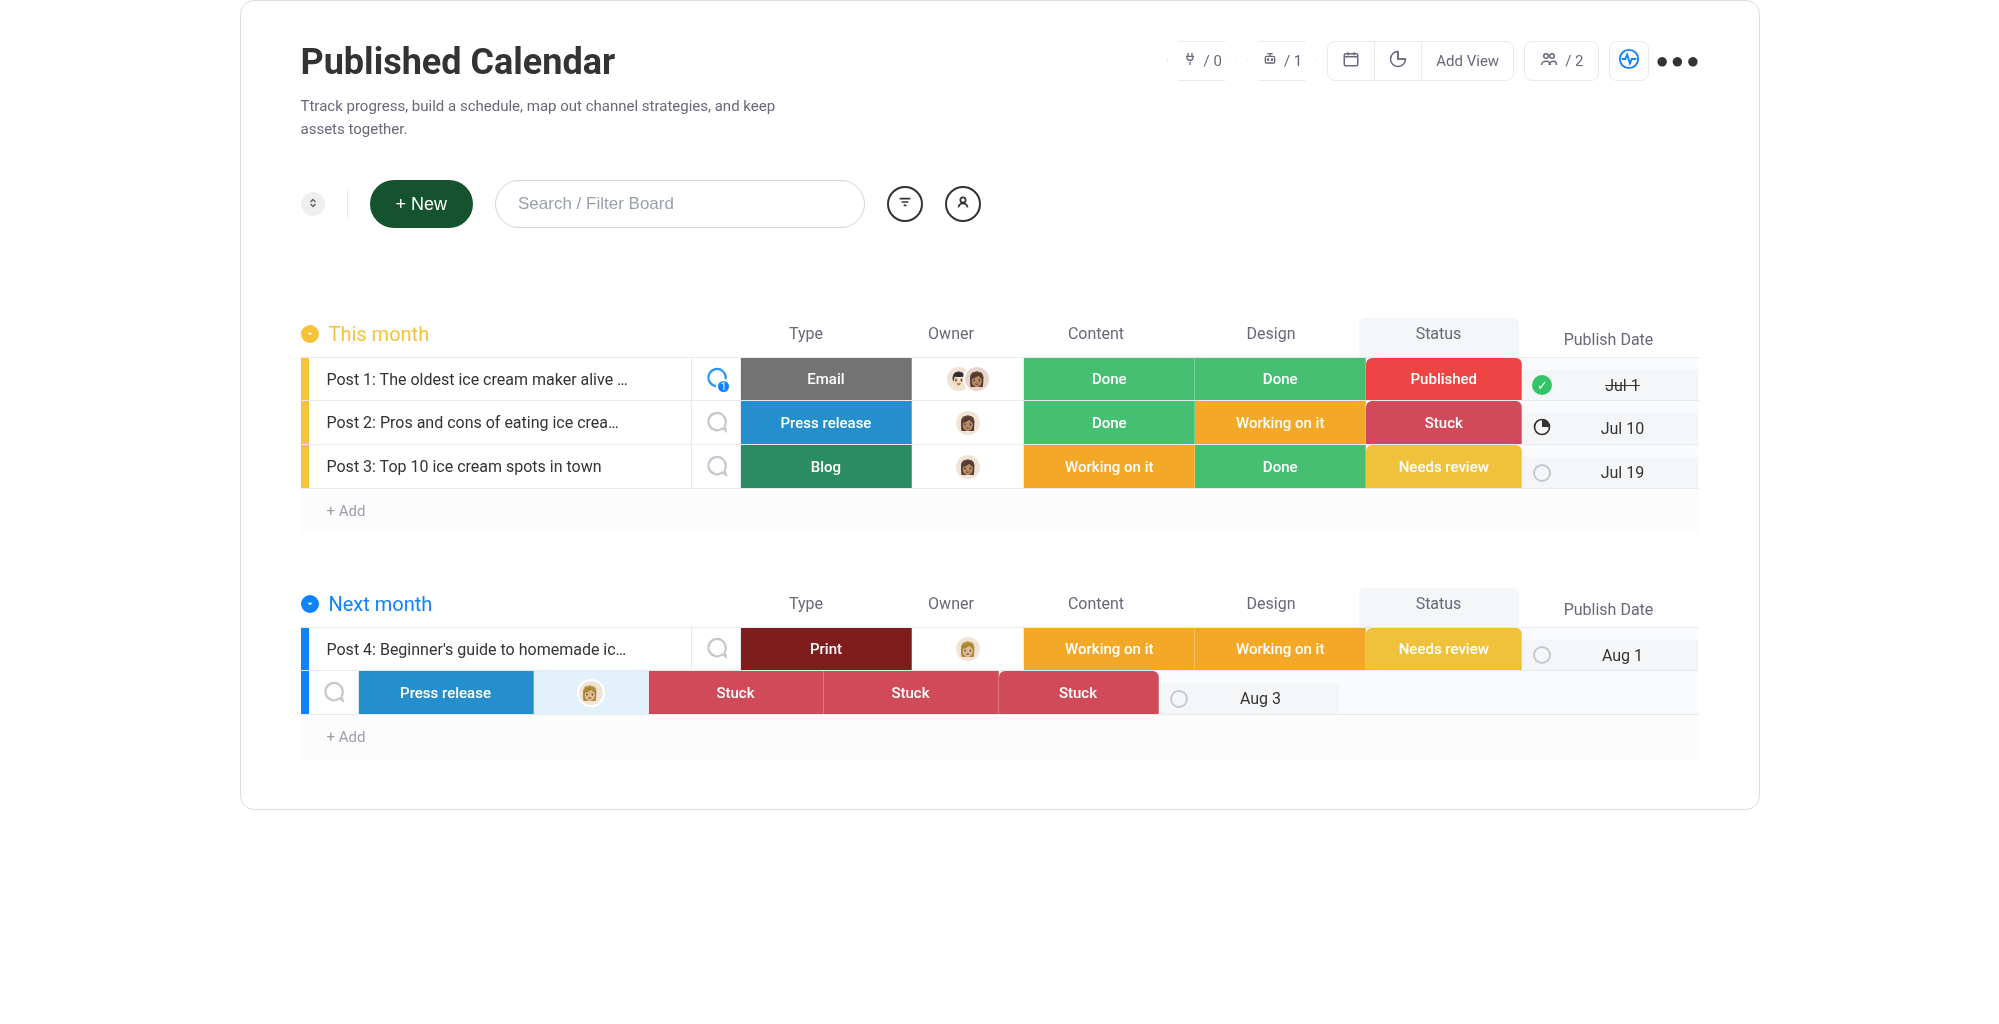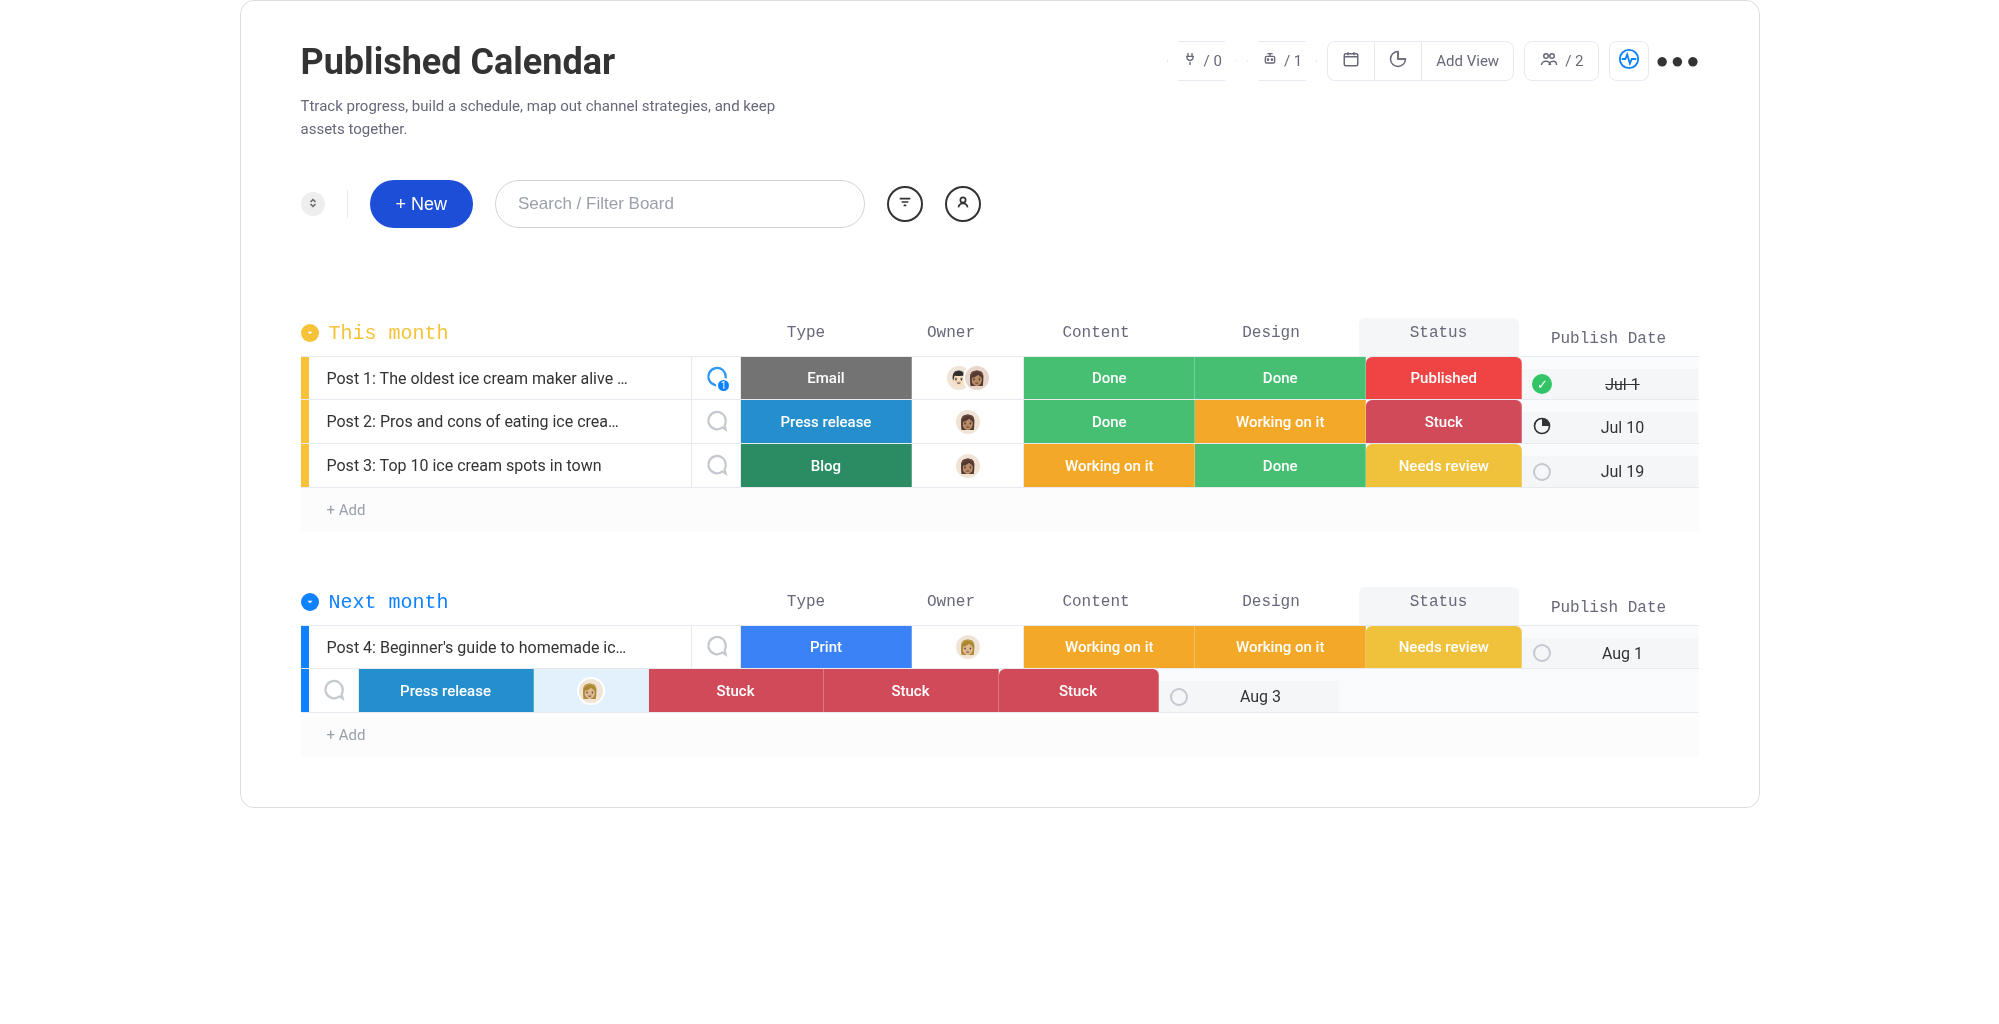--- a/index.html
+++ b/index.html
@@ -115,21 +115,21 @@
     width: 24px; height: 24px;
     border-radius: 50%;
     background: #eee;
     color: #666;
     display: flex; align-items: center; justify-content: center;
     font-size: 14px;
     cursor: pointer;
   }
   .vsep { width: 1px; height: 28px; background: var(--border); }
   .new-btn {
-    background: #1d4ed8;
+    background: #14532d;
     color: #fff;
     border: none;
     border-radius: 999px;
     height: 48px;
     padding: 0 26px;
     font-size: 18px;
     font-weight: 500;
     cursor: pointer;
   }
   .search-wrap {
@@ -151,21 +151,20 @@
     border-radius: 50%;
     display: flex; align-items: center; justify-content: center;
     color: #333;
     cursor: pointer;
   }
   
   .group { margin-top: 55px; }
   .group.first { margin-top: 90px; }
   .group-header-row {
     display: flex;
-    font-family: Liberation Mono, monospace;
   }
   .group-title-cell {
     width: 450px;
     display: flex;
     align-items: center;
     gap: 10px;
     padding-bottom: 8px;
   }
   .collapse-circle {
     width: 18px; height: 18px; border-radius: 50%;
@@ -518,21 +517,21 @@
         <div class="rows">
           <div class="row">
             <div class="row-accent"></div>
             <div class="row-title">Post 4: Beginner's guide to homemade ic…</div>
             <div class="row-chat">
               <div class="chat-ind">
     <svg viewBox="0 0 24 24" fill="none" stroke="#c5c8ce" stroke-width="2">
                   <path d="M21 11a8 8 0 1 0-3 6l3 2-1-4a8 8 0 0 0 1-4z"></path>
                 </svg></div>
             </div>
-            <div class="pill w-type" style="background:#3b82f6">Print</div>
+            <div class="pill w-type" style="background:#7f1d1d">Print</div>
             <div class="owner-cell w-owner ">
               <span class="avatar" style="background:#f0e4d7">👩🏼</span>
             </div>
             <div class="pill w-content" style="background:#f4a827">Working on it</div>
             <div class="pill w-design" style="background:#f4a827">Working on it</div>
             <div class="pill w-status" style="background:#f0c13a">Needs review</div>
             <div class="date-cell w-date">
         <span class="date-ind">
                 <span class="ring-empty"></span>
               </span>

